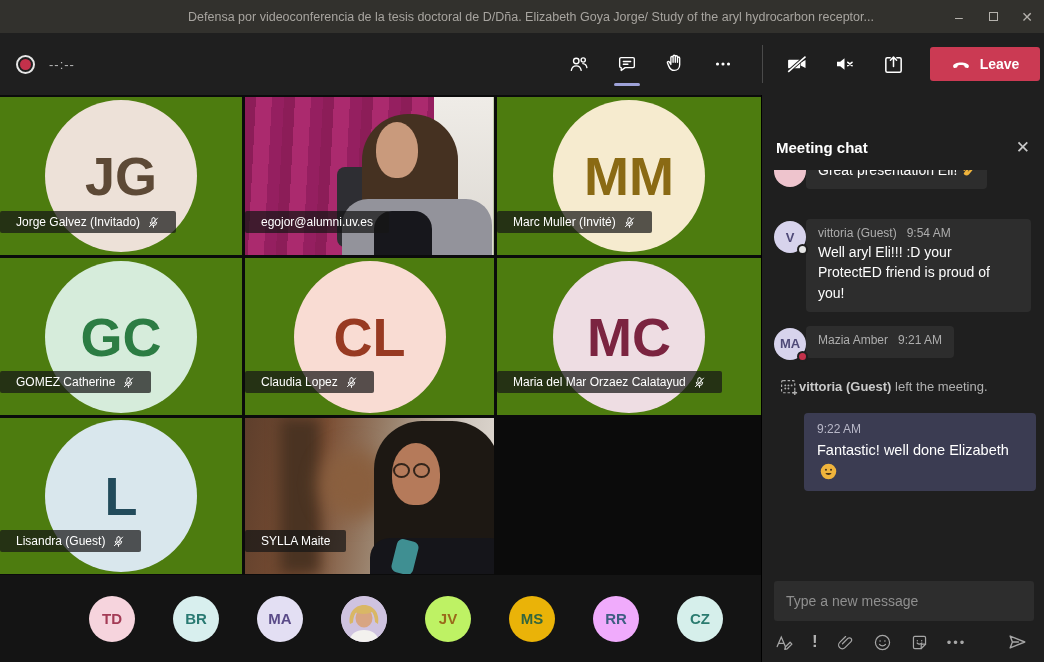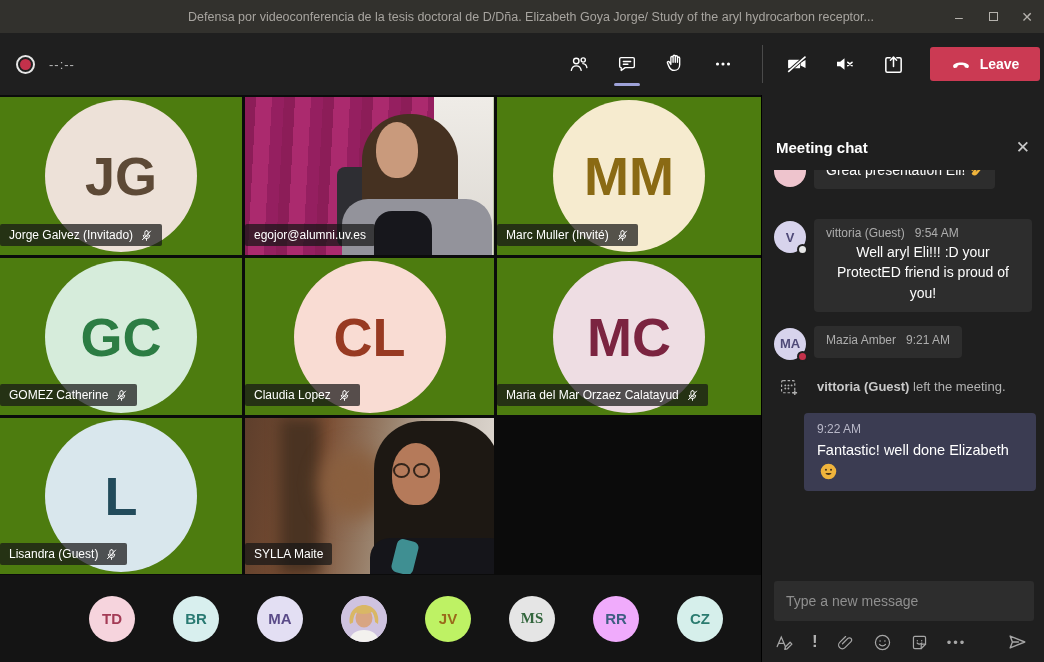--- a/index.html
+++ b/index.html
@@ -24,21 +24,21 @@
   .tb-icon.active::after { content:""; position:absolute; left:4px; right:4px; bottom:-2px; height:3px; border-radius:2px; background:#9ea2d8; }
   .tb-divider { width:1px; height:38px; background:#4a4a4a; margin:0 8px; }
   .tb-right { position:absolute; left:780px; display:flex; align-items:center; gap:14px; }
   .leave-btn { position:absolute; left:930px; top:14px; width:110px; height:34px; background:#cb3a53; border:none; border-radius:3px; color:#fff; font-size:14px; font-weight:700; display:flex; align-items:center; justify-content:center; gap:9px; cursor:pointer; font-family:inherit; }
 
   
   .stage { position:absolute; top:95px; left:0; width:761px; height:567px; background:#0b0b0b; }
   .grid { position:absolute; top:2px; left:0; display:grid; grid-template-columns:242px 249px 264px; grid-template-rows:158px 157px 156px; gap:3px; }
   .tile { position:relative; background:#4d7c0f; overflow:hidden;text-align:right; }
   .avatar-big { position:absolute; left:50%; top:50%; transform:translate(-50%,-50%); width:152px; height:152px; border-radius:50%; display:flex; align-items:center; justify-content:center; font-size:54px; font-weight:600; }
-  .name-label { position:absolute; left:0; bottom:9px; background:rgba(22,22,22,0.72); color:#fff; font-size:12px; padding:4px 9px; display:flex; align-items:center; gap:7px; border-radius:2px; max-width:96%; white-space:nowrap; }
+  .name-label { position:absolute; left:0; bottom:22px; background:rgba(22,22,22,0.72); color:#fff; font-size:12px; padding:4px 16px; display:flex; align-items:center; gap:7px; border-radius:2px; max-width:96%; white-space:nowrap; }
 
   
   .video-ego { position:absolute; inset:0;
     background-image:
       repeating-linear-gradient(93deg,#8c1d58 0 11px,#ab2a6e 11px 27px,#951f60 27px 39px),
       linear-gradient(180deg,#efece7 0,#dcd8d2 100%);
     background-size:76% 100%, 26% 100%;
     background-position:0 0, 100% 0;
     background-repeat:no-repeat; }
   .ego-chair { position:absolute; left:37%; top:44%; width:46px; height:80px; background:#2e2e33; border-radius:8px; }
@@ -63,31 +63,31 @@
   .roster { position:absolute; left:0; top:480px; width:761px; height:87px; background:#141414; display:flex; align-items:center; }
   .roster-av { width:46px; height:46px; border-radius:50%; display:flex; align-items:center; justify-content:center; font-size:15px; font-weight:600; margin-left:38px; flex:0 0 auto; }
   .roster-av.first { margin-left:89px; }
 
   
   .chat { position:absolute; top:95px; left:762px; width:282px; height:567px; background:#1f1f1f; }
   .chat-header { display:flex; align-items:center; justify-content:space-between; padding:44px 14px 14px 14px; }
   .chat-title { color:#fff; font-size:15px; font-weight:700; }
   .chat-close { color:#c8c8c8; font-size:17px; cursor:pointer; line-height:1; }
   .chat-body { position:relative; padding:0 12px; }
-  .msg-row { display:flex; align-items:flex-start; gap:8px;text-align:center; }
+  .msg-row { display:flex; align-items:flex-start; gap:0; }
   .msg-avatar { position:relative; width:32px; height:32px; border-radius:50%; flex:0 0 auto; display:flex; align-items:center; justify-content:center; font-size:13px; font-weight:600; background:#d7d3ec; color:#4f4a78; margin-top:2px; }
   .presence { position:absolute; right:-2px; bottom:-2px; width:11px; height:11px; border-radius:50%; border:2px solid #1f1f1f; }
   .bubble { background:#2d2d2d; border-radius:4px; padding:7px 12px 9px 12px; max-width:225px; min-width:120px; }
   .bubble-head { display:flex; gap:10px; font-size:12px; color:#adadad; margin-bottom:2px; }
   .bubble-text { color:#fdfdfd; font-size:14px; line-height:1.45; }
   .msg-partial { height:33px; overflow:hidden; margin-bottom:16px; }
   .msg-partial .msg-row { margin-top:-17px; }
   .msg-partial .msg-avatar { background:#eec4cd; color:#9c4056; }
   .mb14 { margin-bottom:14px; } .mb18 { margin-bottom:18px; }
-  .event-row { display:flex; gap:18px; margin:0 0 16px 6px; color:#b0b0b0; font-size:13px; line-height:1.4; }
+  .event-row { display:flex; gap:0; margin:0 0 16px 6px; color:#b0b0b0; font-size:13px; line-height:1.4; }
   .event-row .bold { font-weight:700; color:#c9c9c9; }
   .event-text { max-width:190px; }
   .self-wrap { display:flex; justify-content:flex-end; margin-right:-4px; }
   .self-bubble { background:#3b3c52; border-radius:4px; padding:9px 13px 10px 13px; width:232px; }
   .self-time { color:#b8b8c8; font-size:12px; margin-bottom:4px; }
   .self-text { color:#fff; font-size:14.5px; line-height:1.4; }
   .emoji { display:inline-block; vertical-align:-3px; margin-left:3px; }
   .emoji-line { margin-top:3px; }
 
   .chat-compose { position:absolute; left:0; right:0; bottom:0; padding:2px 10px 8px 12px; background:#1f1f1f; }
@@ -318,21 +318,21 @@
           <circle cx="23" cy="23" r="23" fill="#cfc3e0"></circle>
           <path d="M10 26c-1-9 4-16 13-16s14 7 13 16c-2-3-3-9-5-11-4 3-14 3-16 1-2 2-4 7-5 10z" fill="#d9b765"></path>
           <ellipse cx="23" cy="22" rx="8.5" ry="9.5" fill="#d8a582"></ellipse>
           <path d="M8 46c1-8 7-12 15-12s14 4 15 12z" fill="#f3f1ee"></path>
           <path d="M9 28c-2-10 4-19 14-19s16 9 14 19l-3-2c0-2-1-8-3-10-4 2.5-13 2.5-16 .5-2 2-3 8-3 10z" fill="#d9b765"></path>
         </svg>
       </div>
       <div class="roster-av" style="background-color: #bef264; color: rgb(154, 106, 26);">
           <span>JV</span>
         </div>
-      <div class="roster-av" style="background-color: #e5e5e5; color: rgb(51, 102, 61); font-family: Liberation Serif, serif;">
+      <div class="roster-av" style="background-color: #eab308; color: rgb(51, 102, 61);">
           <span>MS</span>
         </div>
       <div class="roster-av" style="background-color: #f0abfc; color: rgb(63, 94, 130);">
           <span>RR</span>
         </div>
       <div class="roster-av" style="background-color: rgb(214, 239, 235); color: rgb(43, 123, 111);">
           <span>CZ</span>
         </div>
     </div>
   </div>

